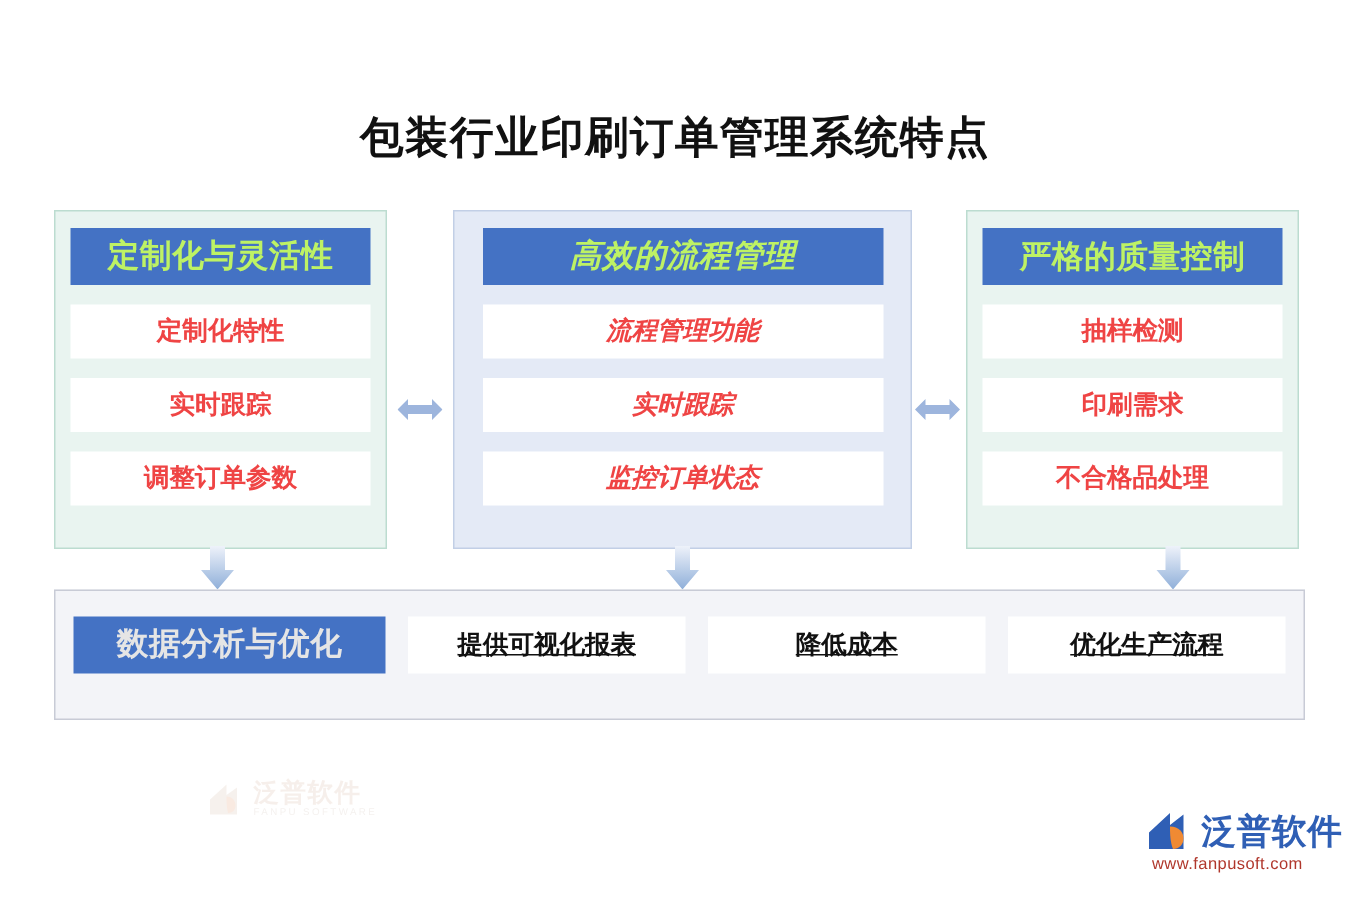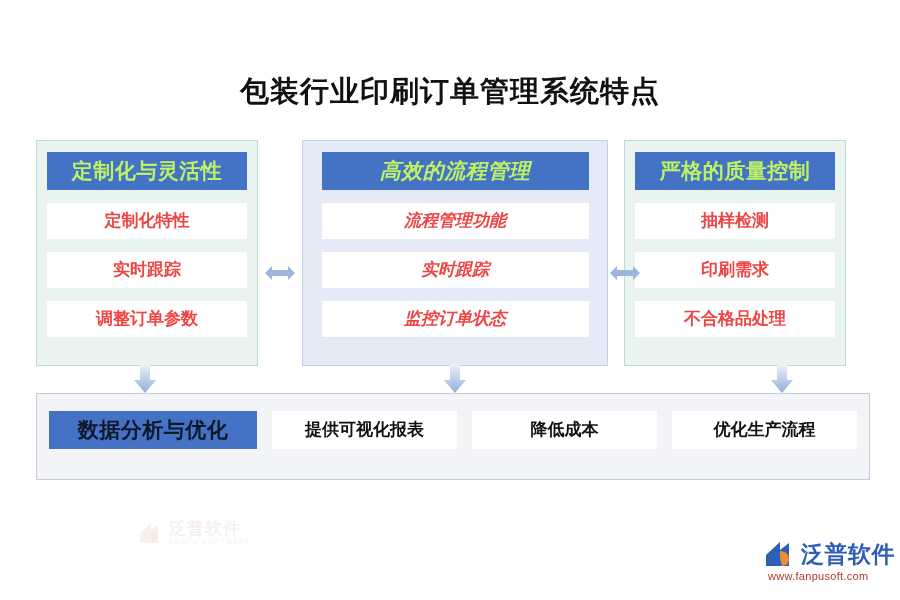--- a/index.html
+++ b/index.html
@@ -85,21 +85,21 @@
     background: #e9f4f0;
     border: 1px solid #bcdcd0;
   }
   .col-blue {
     background: #e4eaf6;
     border: 1px solid #c2cfe6;
     font-style: italic;
   }
   #col-1 { left: 36px; }
   #col-2 { left: 302px; width: 306px; }
-  #col-3 { left: 624px; font-family: Liberation Serif, serif; }
+  #col-3 { left: 644px; font-family: Liberation Serif, serif; }
 
   .col-header {
     box-sizing: border-box;
     background: #4472c4;
     color: #bef264;
     font-size: 21px;
     font-weight: bold;
     text-align: center;
     line-height: 38px;
     height: 38px;
@@ -143,40 +143,41 @@
   }
   .bottom-row {
     display: flex;
     align-items: stretch;
     gap: 15px;
     height: 38px;
   }
   .bottom-header {
     box-sizing: border-box;
     background: #4472c4;
-    color: #0f172a;
+    color: #e5e5e5;
     font-size: 21px;
     font-weight: bold;
     text-align: center;
     line-height: 38px;
     width: 208px;
     flex: none;
     white-space: nowrap;
     letter-spacing: 0.5px;
   }
   .bottom-item {
     box-sizing: border-box;
     background: #ffffff;
     color: #111111;
     font-size: 17px;
     font-weight: bold;
     text-align: center;
     line-height: 38px;
     flex: 1 1 0;
     white-space: nowrap;
+    text-decoration: underline;
   }
 
   
   .h-arrow {
     position: absolute;
     width: 30px;
     height: 22px;
     top: 262px;
   }
   #h-arrow-1 { left: 265px; }

